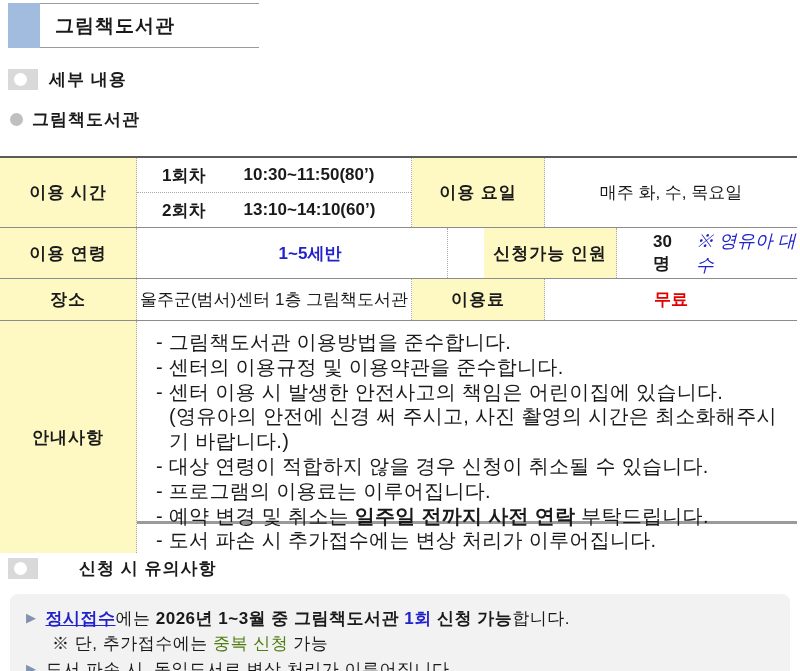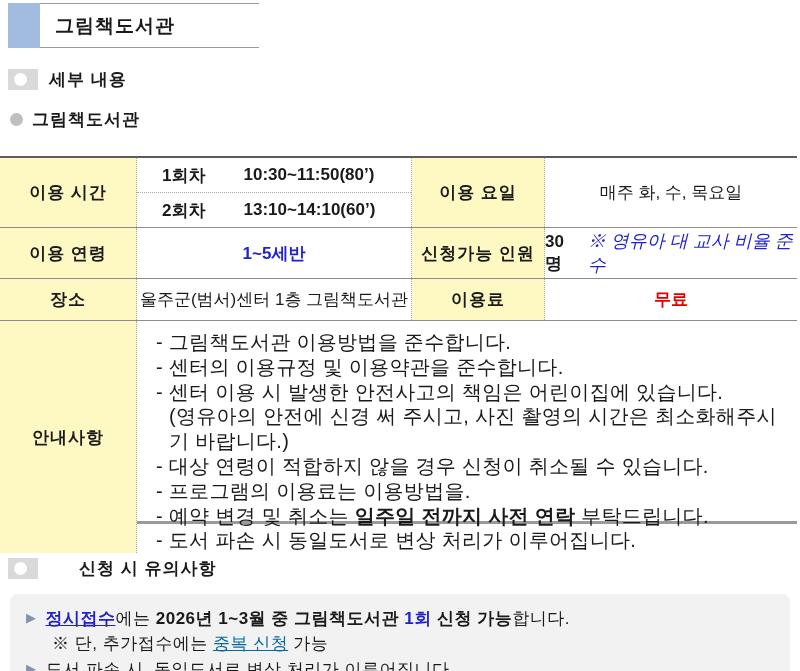--- a/index.html
+++ b/index.html
@@ -40,21 +40,21 @@
   .hcell{
     background:#fef9c3;display:flex;align-items:center;justify-content:center;
     font-size:17px;font-weight:bold;letter-spacing:1px;
     border-right:1px dotted #a8a8a8;
   }
   .vcell{
     display:flex;align-items:center;justify-content:center;font-size:17px;
   }
   .vcell.divided{border-right:1px dotted #a8a8a8;}
   .r1{height:69px;}
-  .r2{height:50px;}
+  .r2{height:50px;gap:36px;}
   .r3{height:41px;}
   .r4{height:200px;}
   .time-col{display:flex;flex-direction:column;border-right:1px dotted #a8a8a8;}
   .time-sub{
     flex:1;display:flex;align-items:center;padding-left:25px;gap:38px;
     font-size:17px;font-weight:bold;
   }
   .time-sub.top{border-bottom:1px dotted #a8a8a8;}
   .blue-bold{color:#2222CC;font-weight:bold;}
   .cap-note{color:#2222CC;font-style:italic;font-size:18px;margin-left:9px;}
@@ -67,21 +67,21 @@
   
   .notice-box{
     margin:14px 10px 0 10px;height:68px;background:#F2F2F2;border-radius:8px;
     padding:11px 16px;font-size:17px;line-height:25px;letter-spacing:0.5px;
   }
   .n-line{white-space:nowrap;}
   .arrow{color:#8193AF;font-size:13px;margin-right:9px;vertical-align:2px;}
   .n-link{color:#2222CC;font-weight:bold;text-decoration:underline;}
   .n-bold{font-weight:bold;}
   .n-blue{color:#2222CC;font-weight:bold;}
-  .n-blue-reg{color:#0369a1;text-decoration:underline;}
+  .n-blue-reg{color:#4d7c0f;}
   .n-sub{padding-left:26px;}
 </style>
 </head>
 <body>
 
 <div class="title-wrap">
   <div class="title-square"></div>
   <div class="title-box">
     <span>그림책도서관</span>
   </div>
@@ -139,23 +139,23 @@
   </div>
 
   <div class="trow r4 last">
     <div class="hcell">안내사항</div>
     <div class="guide-cell">
       <div class="guide-line"><span>- 그림책도서관 이용방법을 준수합니다.</span><span class="b"></span><span></span></div>
       <div class="guide-line"><span>- 센터의 이용규정 및 이용약관을 준수합니다.</span><span class="b"></span><span></span></div>
       <div class="guide-line"><span>- 센터 이용 시 발생한 안전사고의 책임은 어린이집에 있습니다.</span><span class="b"></span><span></span></div>
       <div class="guide-line indent"><span>(영유아의 안전에 신경 써 주시고, 사진 촬영의 시간은 최소화해주시기 바랍니다.)</span><span class="b"></span><span></span></div>
       <div class="guide-line"><span>- 대상 연령이 적합하지 않을 경우 신청이 취소될 수 있습니다.</span><span class="b"></span><span></span></div>
-      <div class="guide-line"><span>- 프로그램의 이용료는 이용방법을.</span><span class="b"></span><span></span></div>
+      <div class="guide-line"><span>- 프로그램의 이용료는 이루어집니다.</span><span class="b"></span><span></span></div>
       <div class="guide-line"><span>- 예약 변경 및 취소는 </span><span class="b">일주일 전까지 사전 연락</span><span> 부탁드립니다.</span></div>
-      <div class="guide-line"><span>- 도서 파손 시 동일도서로 변상 처리가 이루어집니다.</span><span class="b"></span><span></span></div>
+      <div class="guide-line"><span>- 도서 파손 시 추가접수에는 변상 처리가 이루어집니다.</span><span class="b"></span><span></span></div>
     </div>
   </div>
 </div>
 
 <div class="section-header notice">
   <span class="icon-box">
       <span class="dot"></span>
     </span>
   <span class="section-title">신청 시 유의사항</span>
 </div>

